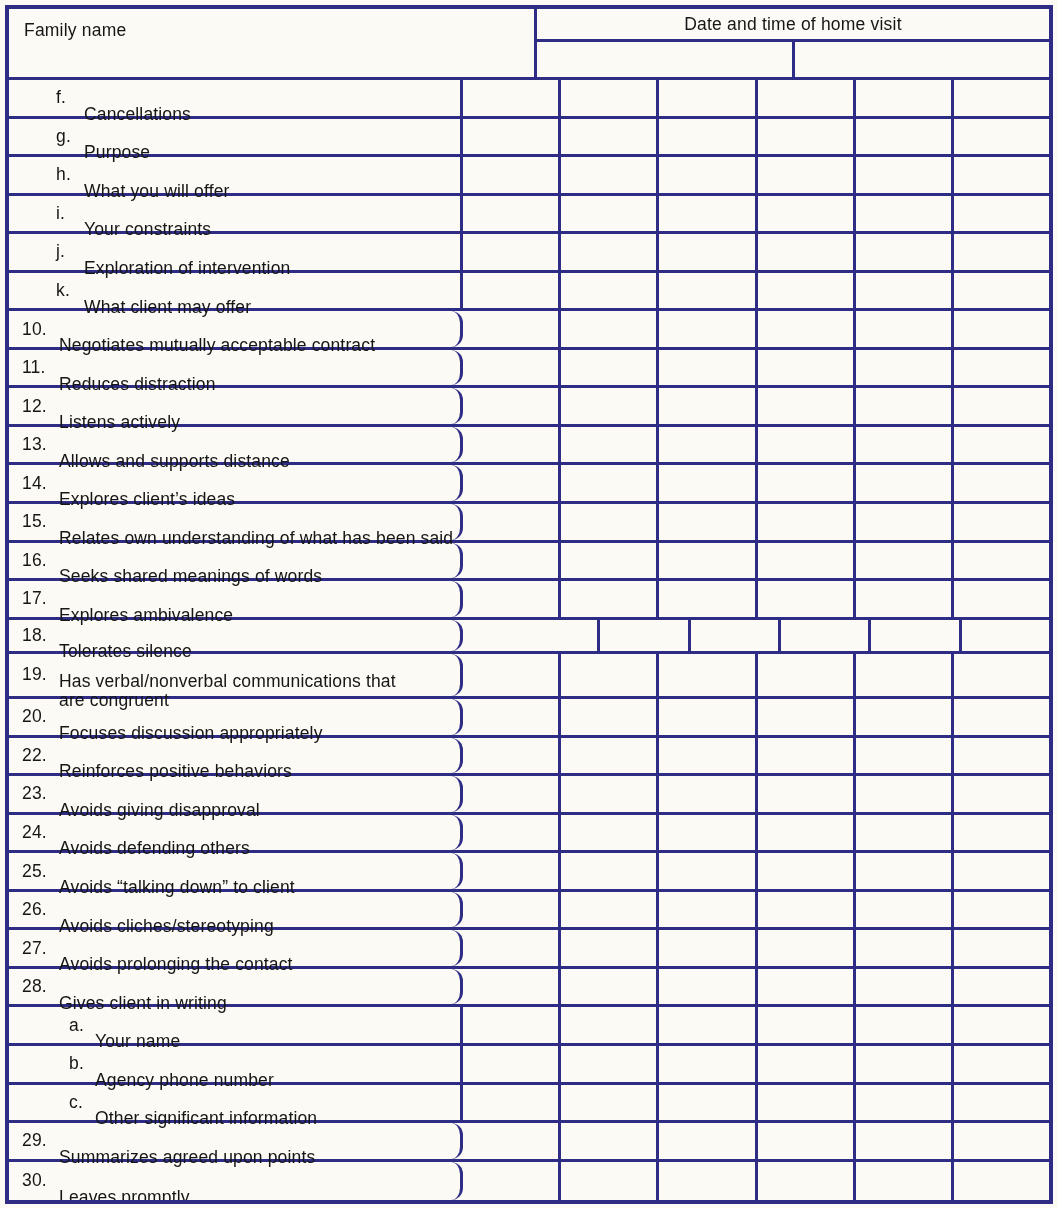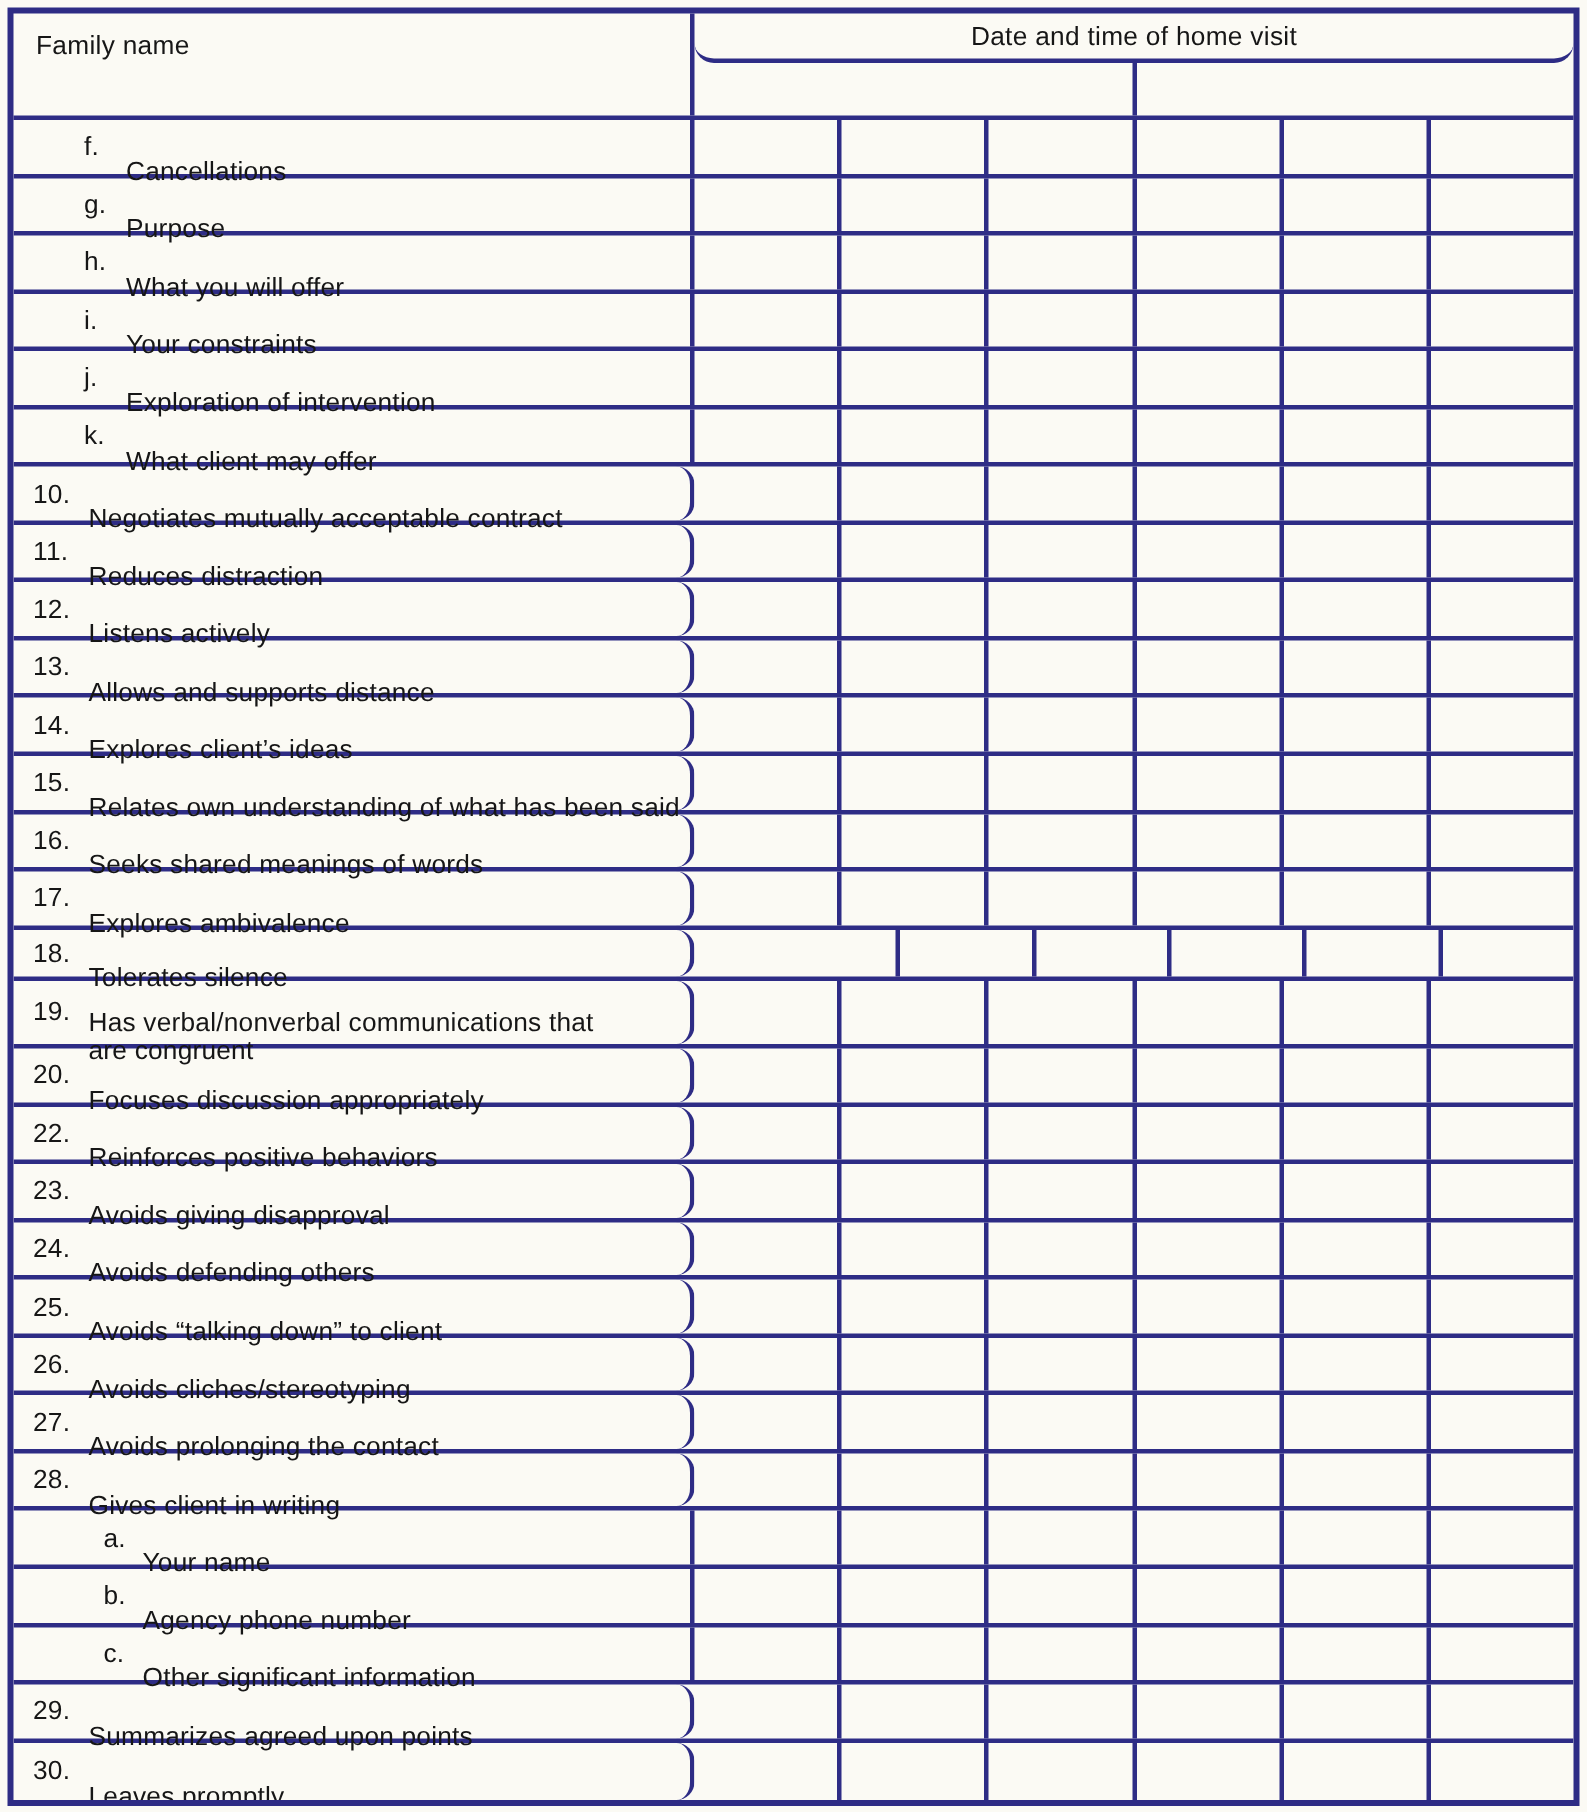--- a/index.html
+++ b/index.html
@@ -22,34 +22,33 @@
     display:flex;flex-direction:column;
     background:var(--bg);
   }
   
   .header{
     flex:none;height:71px;
     display:flex;
     border-bottom:3px solid var(--line);
   }
   .family-cell{
-    flex:none;width:454px;
+    flex:none;width:528px;
     border-right:3px solid var(--line);
     padding:11px 10px 16px 15px;
     font-size:17.5px;
     letter-spacing:.2px;
   }
   .date-section{flex:1;display:flex;flex-direction:column;}
   .date-title{
     flex:none;height:33px;
     border-bottom:3px solid var(--line);
     display:flex;align-items:center;justify-content:center;
     font-size:17.5px;
     letter-spacing:.2px;
-    border-radius:13px;
   }
   .date-sub{flex:1;display:flex;}
   .date-entry{flex:1;}
   .date-entry:first-child{border-right:3px solid var(--line);}
   
   .body{flex:1;display:flex;flex-direction:column;overflow:hidden;}
   .row{
     flex:1 1 37.4px;
     min-height:0;
     display:flex;

